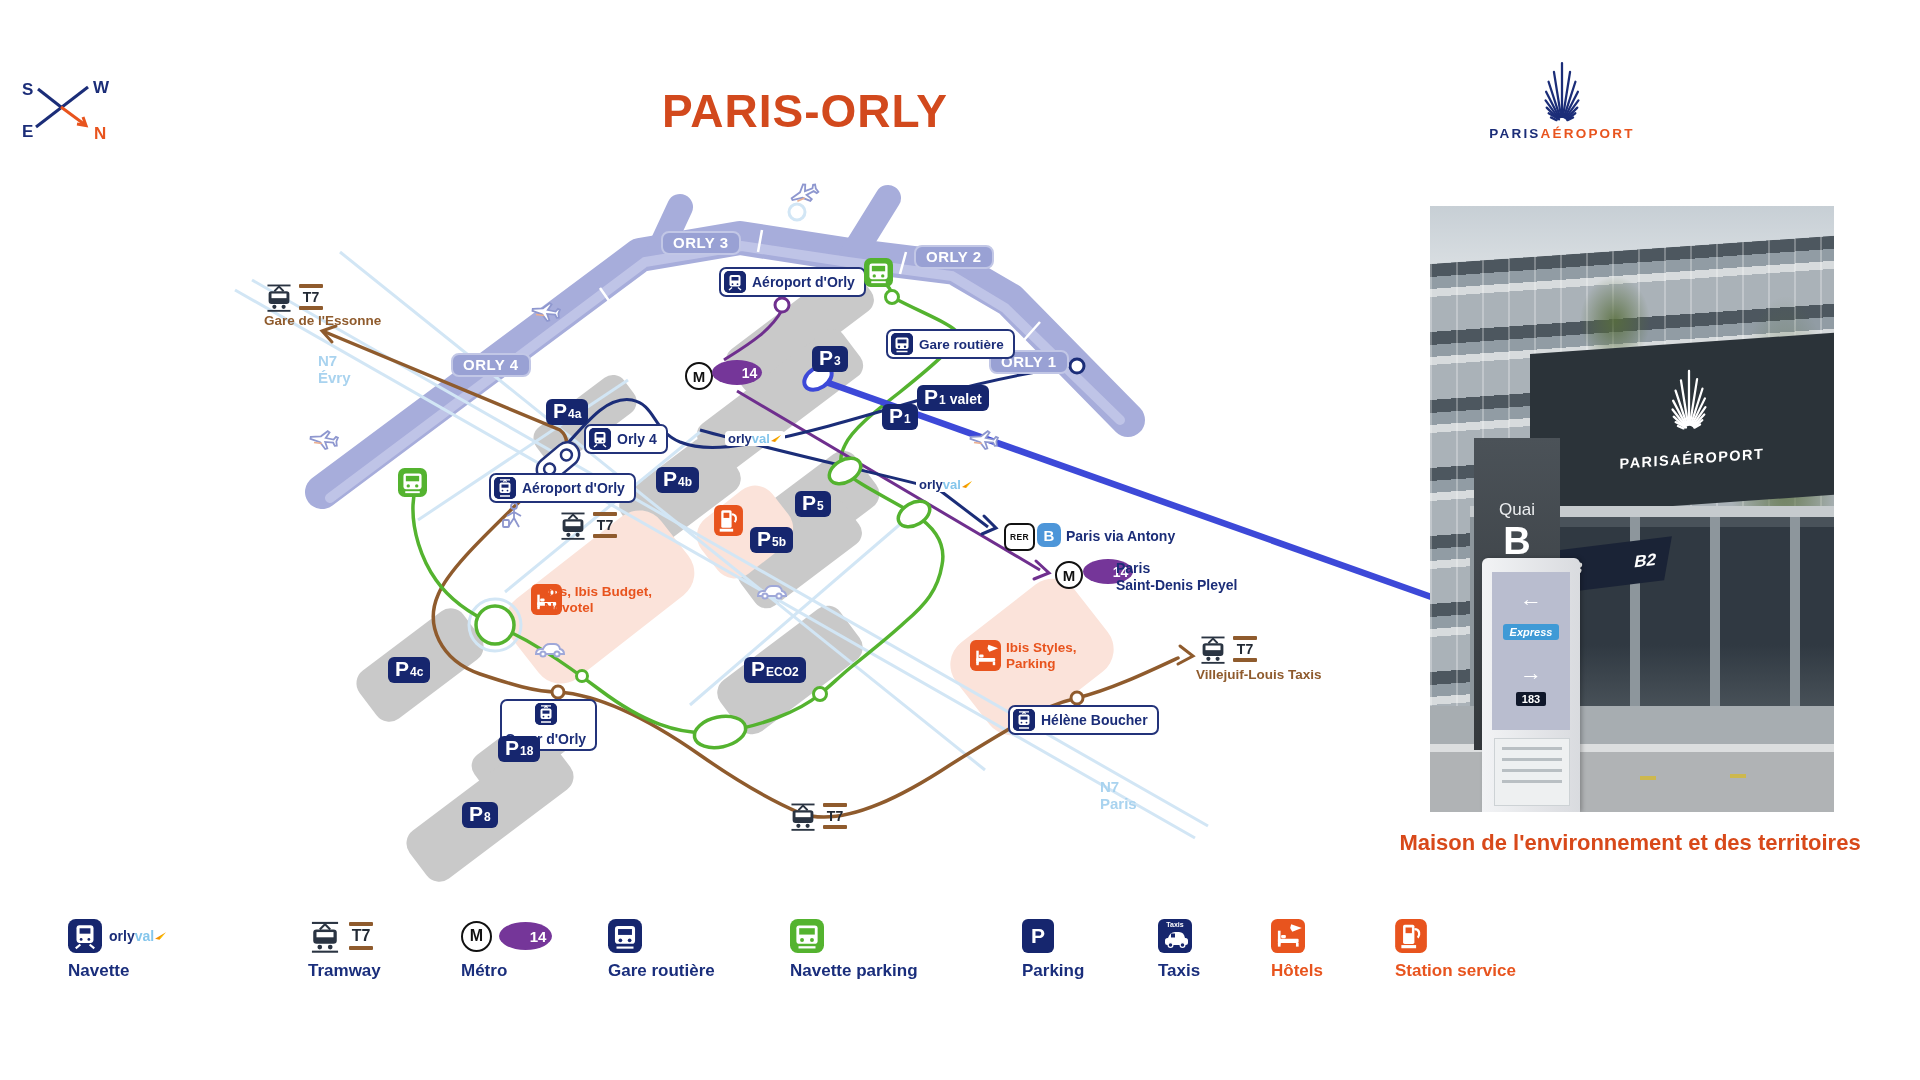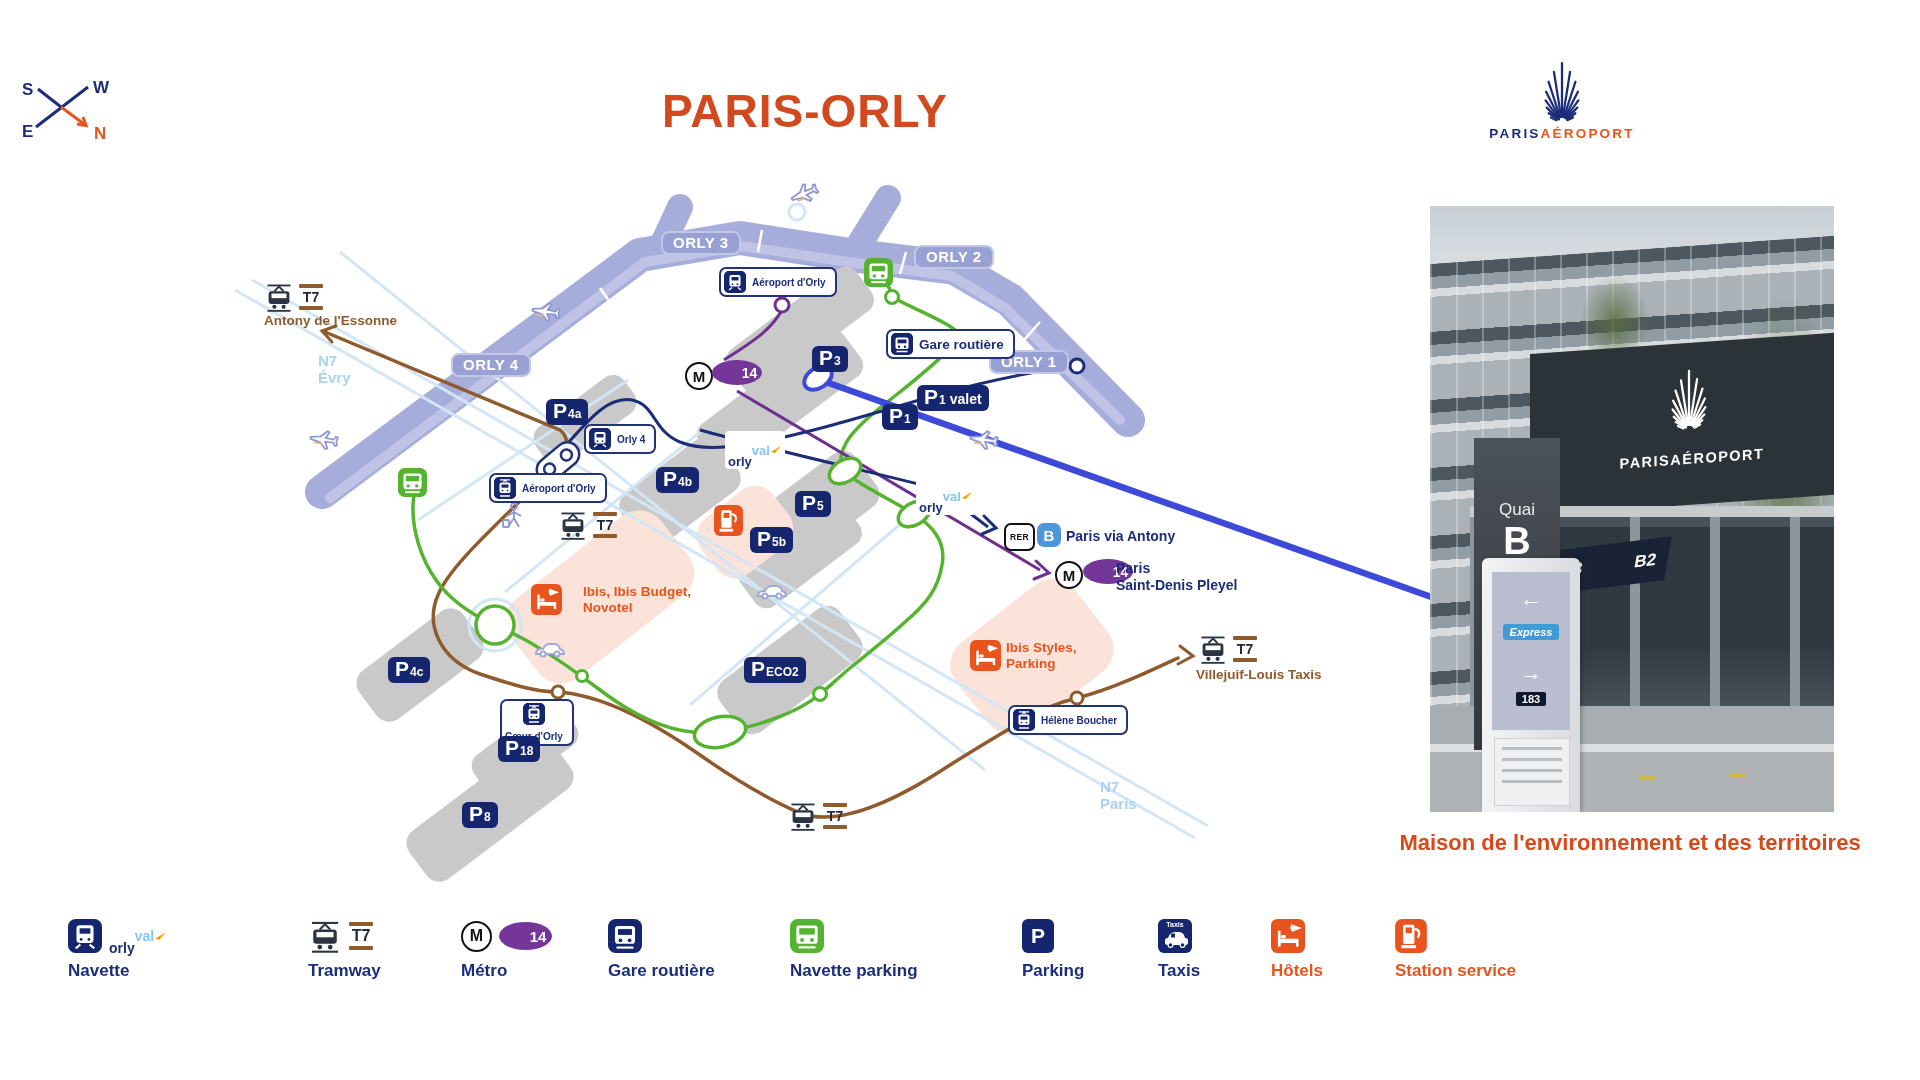--- a/index.html
+++ b/index.html
@@ -12,38 +12,38 @@
   .caption{font-size:22px;font-weight:700;color:#D8491A;text-align:center;}
   .brand-line{font-size:13.5px;font-weight:800;letter-spacing:2.2px;}
   .brand-paris{color:#1B2D78;} .brand-aero{color:#E8541E;}
   
   .pbadge{position:absolute;background:#16266E;color:#fff;border-radius:6px;
           display:flex;align-items:flex-end;justify-content:center;padding:1px 7px 4px;gap:1px;
           font-weight:800;line-height:1;}
   .pbadge .big{font-size:21px;} .pbadge .sml{font-size:12px;padding-bottom:1px;}
   .wlabel{position:absolute;display:inline-flex;align-items:center;gap:6px;background:#fff;
           border:2px solid #23337A;border-radius:7px;padding:2px 9px 2px 3px;color:#1B2D78;
-          font-weight:700;font-size:10px;white-space:nowrap;}
+          font-weight:700;font-size:14px;white-space:nowrap;}
   .wlabel .ic{width:22px;height:22px;border-radius:5px;background:#16266E;flex:0 0 auto;}
   .tlabel{position:absolute;background:#99A1D4;border:2px solid #C2C7E6;border-radius:8px;
           color:#fff;font-weight:800;font-size:15px;letter-spacing:.5px;padding:1px 10px 2px;white-space:nowrap;}
   .browntext{position:absolute;color:#8F5B2D;font-weight:700;font-size:13.5px;white-space:nowrap;}
   .n7text{position:absolute;color:#A9D3EF;font-weight:700;font-size:15px;line-height:1.15;}
   .hoteltext{position:absolute;color:#E8541E;font-weight:700;font-size:13.5px;line-height:1.2;white-space:nowrap;}
   .navytext{position:absolute;color:#1B2D78;font-weight:700;font-size:14px;line-height:1.2;white-space:nowrap;}
   .mcircle{width:24px;height:24px;border-radius:50%;background:#fff;border:2.5px solid #111;
            color:#111;font-weight:800;font-size:15px;display:flex;align-items:center;justify-content:center;}
   .c14{width:25px;height:25px;border-radius:50%;background:#753699;color:#fff;font-weight:800;
        font-size:14px;display:flex;align-items:center;justify-content:center;padding-left:25px;}
   .rerbadge{width:27px;height:24px;border:2.5px solid #111;border-radius:7px;background:#fff;color:#111;
             font-weight:800;font-size:8.5px;display:flex;align-items:center;justify-content:center;letter-spacing:.3px;}
   .bbadge{width:24px;height:24px;border-radius:7px;background:#4D96D9;color:#fff;font-weight:800;
           font-size:15px;display:flex;align-items:center;justify-content:center;}
   .ovlogo{display:inline-flex;align-items:center;font-size:13px;font-weight:800;line-height:1;}
-  .ovlogo .ov1{color:#1B2D78;margin-top:23px;} .ovlogo .ov2{color:#85C6EC;}
+  .ovlogo .ov1{color:#1B2D78;} .ovlogo .ov2{color:#85C6EC;}
   .t7g{position:absolute;display:flex;align-items:center;gap:5px;}
   .t7tag{display:flex;flex-direction:column;align-items:center;gap:2px;}
   .t7bar{width:24px;height:4px;background:#8F5B2D;border-radius:1px;}
   .t7txt{font-weight:800;font-size:14px;color:#222A35;line-height:1;}
   
   .lg-item{position:absolute;top:918px;}
   .lg-row{display:flex;align-items:center;gap:7px;height:36px;}
   .lg-label{margin-top:7px;font-weight:800;font-size:17px;white-space:nowrap;}
   .lg-navy{color:#1A2E7C;} .lg-orange{color:#E8541E;}
   
@@ -419,21 +419,21 @@
         <circle cx="9" cy="21.5" r="1.8" fill="#2A3442"></circle>
         <circle cx="17" cy="21.5" r="1.8" fill="#2A3442"></circle>
         <line x1="3" y1="25" x2="23" y2="25" stroke="#2A3442" stroke-width="1.6"></line>
       </svg>
     <span class="t7tag">
         <i class="t7bar"></i>
         <span class="t7txt">T7</span>
         <i class="t7bar"></i>
       </span>
   </div>
-  <div class="browntext" style="left:264px;top:313px;">Antony de l'Essonne</div>
+  <div class="browntext" style="left:264px;top:313px;">Gare de l'Essonne</div>
 
   <div class="t7g" style="left:558px;top:510px;">
     <svg width="30" height="30" viewBox="0 0 26 26">
         <line x1="3" y1="3" x2="23" y2="3" stroke="#2A3442" stroke-width="1.6"></line>
         <path d="M9,8 L13,4 L17,8" fill="none" stroke="#2A3442" stroke-width="1.6"></path>
         <rect x="4" y="8" width="18" height="11" rx="2.5" fill="#2A3442"></rect>
         <rect x="6.5" y="10" width="13" height="4" fill="#fff"></rect>
         <circle cx="9" cy="21.5" r="1.8" fill="#2A3442"></circle>
         <circle cx="17" cy="21.5" r="1.8" fill="#2A3442"></circle>
         <line x1="3" y1="25" x2="23" y2="25" stroke="#2A3442" stroke-width="1.6"></line>
@@ -499,21 +499,21 @@
 
   <svg class="abs" style="left:531px;top:584px;" width="31" height="31" viewBox="0 0 32 32">
       <rect width="32" height="32" rx="6" fill="#E8541E"></rect>
       <polygon points="19,5 29,8.5 20,12 18,8.5" fill="#fff"></polygon>
       <rect x="6.5" y="11" width="2.5" height="13" fill="#fff"></rect>
       <rect x="9.5" y="15" width="4.5" height="3" rx="1" fill="#fff"></rect>
       <rect x="6.5" y="18.5" width="19.5" height="4" rx="1" fill="#fff"></rect>
       <rect x="6.5" y="22.5" width="2.5" height="3.5" fill="#fff"></rect>
       <rect x="23.5" y="22.5" width="2.5" height="3.5" fill="#fff"></rect>
     </svg>
-  <div class="hoteltext" style="left:583px;top:584px;">
+  <div class="hoteltext" style="left:544px;top:584px;">
     <div>Ibis, Ibis Budget,</div>
     <div>Novotel</div>
   </div>
   <svg class="abs" style="left:970px;top:640px;" width="31" height="31" viewBox="0 0 32 32">
       <rect width="32" height="32" rx="6" fill="#E8541E"></rect>
       <polygon points="19,5 29,8.5 20,12 18,8.5" fill="#fff"></polygon>
       <rect x="6.5" y="11" width="2.5" height="13" fill="#fff"></rect>
       <rect x="9.5" y="15" width="4.5" height="3" rx="1" fill="#fff"></rect>
       <rect x="6.5" y="18.5" width="19.5" height="4" rx="1" fill="#fff"></rect>
       <rect x="6.5" y="22.5" width="2.5" height="3.5" fill="#fff"></rect>

